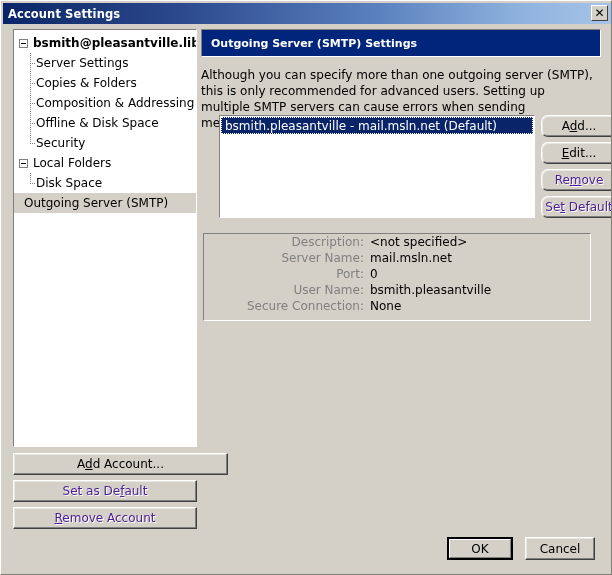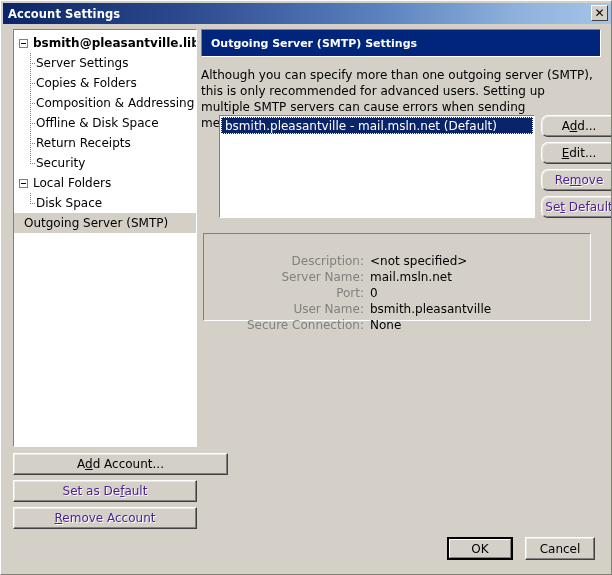--- a/index.html
+++ b/index.html
@@ -258,21 +258,21 @@
     position: absolute;
     left: 2px;
     top: 204px;
     width: 388px;
     height: 88px;
     background: #d4d0c8;
     border: 1px solid #808080;
     border-right-color: #ffffff;
     border-bottom-color: #ffffff;
     box-sizing: border-box;
-    padding-top: 19px;
+    padding-top: 0;
   }
   .detail-row {
     display: flex;
     height: 16px;
     align-items: center;
     font-size: 12px;
   }
   .detail-label {
     width: 160px;
     text-align: right;
@@ -312,23 +312,20 @@
         <div class="tree-row child">
           <span>Copies &amp; Folders</span>
         </div>
         <div class="tree-row child">
           <span>Composition &amp; Addressing</span>
         </div>
         <div class="tree-row child">
           <span>Offline &amp; Disk Space</span>
         </div>
         <div class="tree-row child">
-          <span>Return Receipts</span>
-        </div>
-        <div class="tree-row child">
           <span>Security</span>
         </div>
       </div>
 
       <div class="tree-row root2">
         <span class="expander"></span>
         <span>Local Folders</span>
       </div>
       <div class="tree-children">
         <div class="tree-row child">

